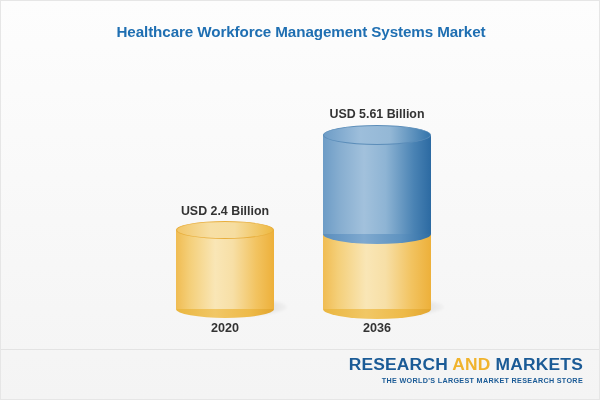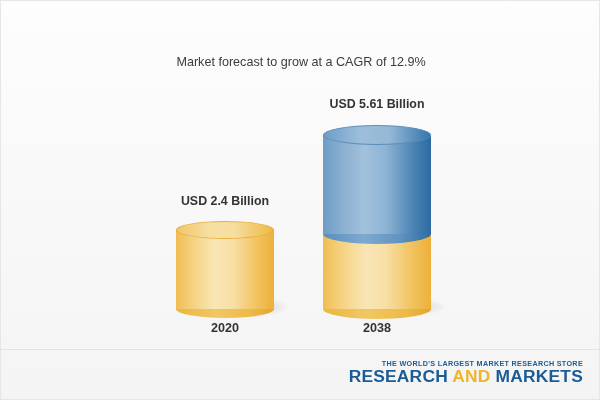--- a/index.html
+++ b/index.html
@@ -63,20 +63,21 @@
   }
 
   .value-label {
     position: absolute;
     width: 220px;
     text-align: center;
     font-size: 12.4px;
     font-weight: bold;
     color: #333333;
     white-space: nowrap;
+    margin-top: 10px;
   }
 
   .cat-label {
     position: absolute;
     width: 220px;
     text-align: center;
     font-size: 12.6px;
     font-weight: bold;
     color: #333333;
     white-space: nowrap;
@@ -194,22 +195,22 @@
     color: #1b5b96;
     letter-spacing: 0.32px;
     white-space: nowrap;
   }
 </style>
 </head>
 <body>
 
 <div id="card">
 
-
-  <div id="chart-subtitle">Market forecast to grow at a CAGR of 12.9%</div>
+  <div id="chart-title">Healthcare Workforce Management Systems Market</div>
+
 
   <div id="plot">
 
     <div class="cyl-group" style="left:0; top:0;">
 
       <div class="value-label" style="left:114px; top:193px;">USD 2.4 Billion</div>
 
       <div class="cyl-shadow" style="left:182px; top:296px; width:104px; height:20px;"></div>
 
       <div class="cyl" style="left:175px; top:220px; width:98px; height:88px;">
@@ -231,26 +232,26 @@
         <div class="cyl-bottom bottom-yellow" style="bottom:-10px; height:20px;"></div>
         <div class="cyl-body fill-yellow" style="top:0px; height:75px;"></div>
       </div>
 
       <div class="cyl" style="left:322px; top:124px; width:108px; height:109px;">
         <div class="cyl-bottom bottom-blue" style="bottom:-10px; height:20px;"></div>
         <div class="cyl-body fill-blue" style="top:10px; height:99px;"></div>
         <div class="cyl-top top-blue" style="top:0px; height:20px;"></div>
       </div>
 
-      <div class="cat-label" style="left:266px; top:320px;">2038</div>
+      <div class="cat-label" style="left:266px; top:320px;">2036</div>
     </div>
 
   </div>
 
   <div id="footer-divider"></div>
 
 
   <div id="brand-logo">
+    <div id="brand-wordmark"><span class="brand-blue">RESEARCH </span><span class="brand-gold">AND</span><span class="brand-blue"> MARKETS</span></div>
     <div id="brand-tagline">THE WORLD'S LARGEST MARKET RESEARCH STORE</div>
-    <div id="brand-wordmark"><span class="brand-blue">RESEARCH </span><span class="brand-gold">AND</span><span class="brand-blue"> MARKETS</span></div>
   </div>
 
 </div>
 
 </body></html>

